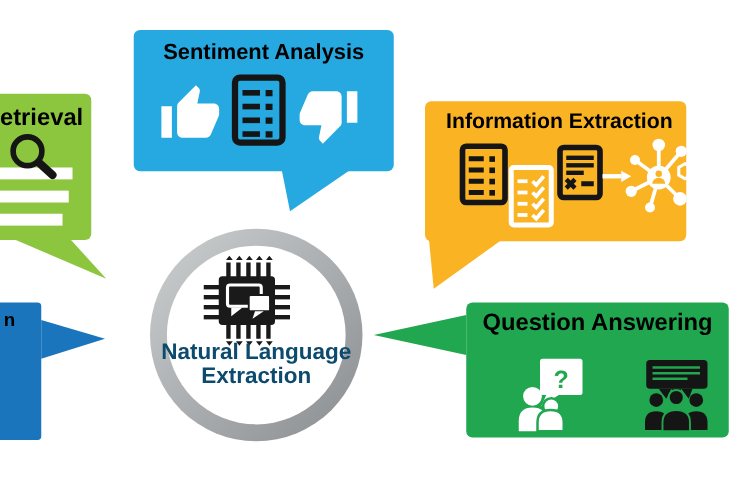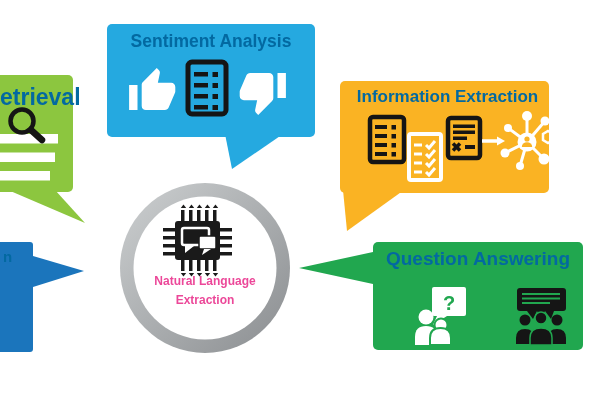--- a/index.html
+++ b/index.html
@@ -2,24 +2,24 @@
 <html><head>
 <meta charset="utf-8">
 <style>
   html,body{margin:0;padding:0;}
   body{
     width:600px;height:400px;position:relative;overflow:hidden;background:#ffffff;
     font-family:"Liberation Sans","DejaVu Sans",sans-serif;
   }
   .stage{position:absolute;left:0;top:0;width:600px;height:400px;}
   .label{position:absolute;font-weight:bold;line-height:1.1;white-space:nowrap;}
-  .title-white{color:#0369a1;text-align:center;}
+  .title-white{color:#000000;text-align:center;}
   .nlp-label{
     position:absolute;left:123px;top:272px;width:164px;text-align:center;
-    color:#ec4899;font-weight:bold;font-size:12px;line-height:19px;white-space:normal;
+    color:#0c4a6e;font-weight:bold;font-size:18px;line-height:19px;white-space:normal;
   }
 </style>
 </head>
 <body>
 
 <svg class="stage" viewBox="0 0 600 400">
   <defs>
     <linearGradient id="ringGrad" x1="0" y1="0" x2="1" y2="1">
       <stop offset="0" stop-color="#cdd0d1"></stop>
       <stop offset="1" stop-color="#8a8d90"></stop>
@@ -206,21 +206,21 @@
       </g>
       <rect x="175" y="221" width="45" height="39" rx="3" fill="#1a1a1a"></rect>
       <rect x="182" y="228" width="27" height="17" rx="2" fill="#1a1a1a" stroke="#ffffff" stroke-width="2.5"></rect>
       <polygon points="185,246 185,253 194,246" fill="#ffffff"></polygon>
       <rect x="199" y="236" width="17" height="13" rx="1.5" fill="#ffffff" stroke="#1a1a1a" stroke-width="1.5"></rect>
       <polygon points="204,249 202,255 211,249" fill="#ffffff"></polygon>
     </g>
   </g>
 </svg>
 
-<div class="label title-white" style="left:0px;top:85px;font-size:23px;text-align:right;">etrieval</div>
+<div class="label title-white" style="left:0px;top:85px;font-size:19px;text-align:right;">etrieval</div>
 
 <div class="label title-white" style="left:107px;top:32px;width:208px;font-size:17.5px;">Sentiment Analysis</div>
 
 <div class="label title-white" style="left:340px;top:88px;width:215px;font-size:17px;">Information Extraction</div>
 
 <div class="label title-white" style="left:373px;top:249px;width:210px;font-size:19px;">Question Answering</div>
 
 <div class="label title-white" style="left:3px;top:249px;font-size:15px;text-align:left;">n</div>
 
 <div class="nlp-label">

